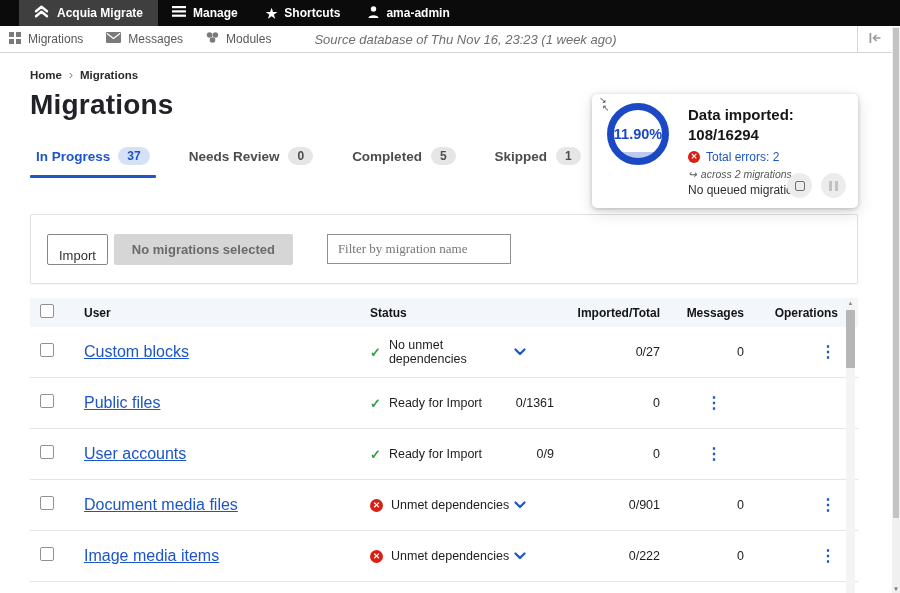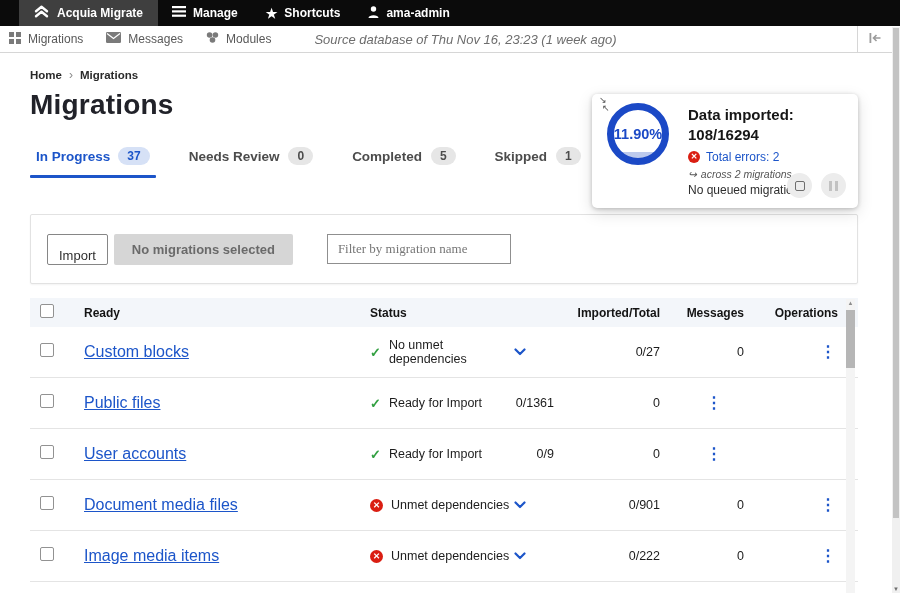--- a/index.html
+++ b/index.html
@@ -285,21 +285,21 @@
           <path d="M1 1 L5 5 L9 1" fill="none" stroke="#3c3c3c" stroke-width="1.6"></path>
         </svg>
     </button>
     <button class="btn-selected">No migrations selected</button>
     <input class="filter-input" type="text" placeholder="Filter by migration name" style="">
   </section>
 
   <section class="table-wrap">
     <div class="thead">
       <span><input type="checkbox" class="cbx" style=""></span>
-      <span>Ready</span>
+      <span>User</span>
       <span>Status</span>
       <span></span>
       <span class="col-right">Imported/Total</span>
       <span class="col-right">Messages</span>
       <span class="col-ops-h">Operations</span>
     </div>
 
       <div class="trow">
         <span><input type="checkbox" class="cbx" style=""></span>
         <span><a class="name-link">Custom blocks</a></span>

